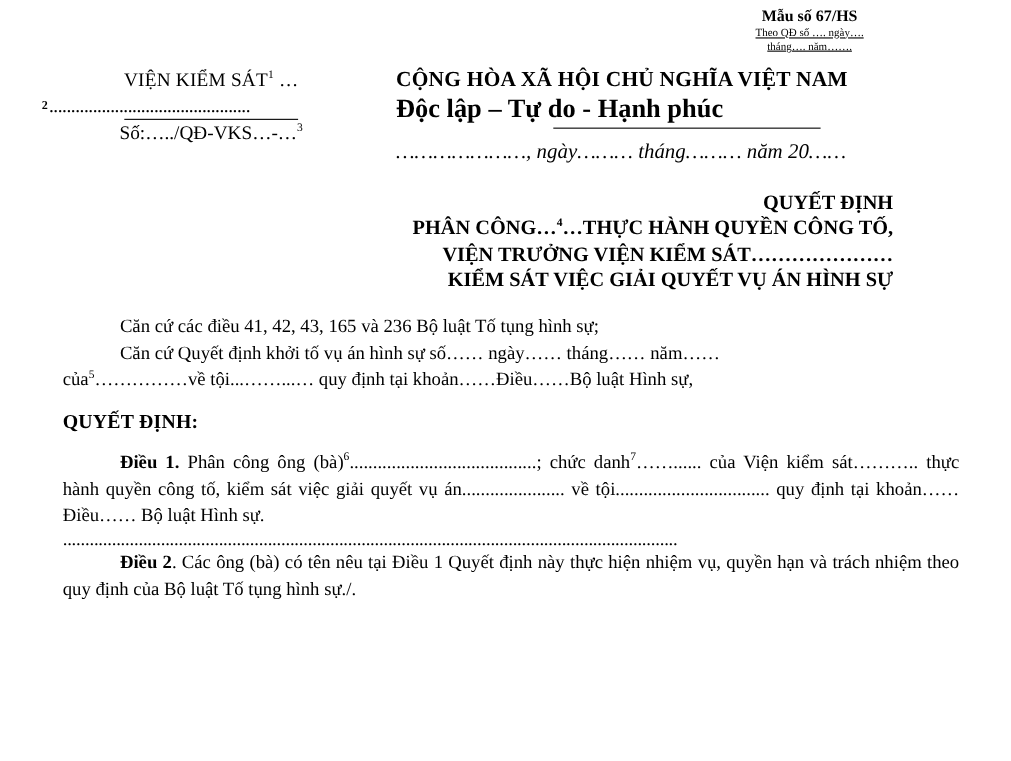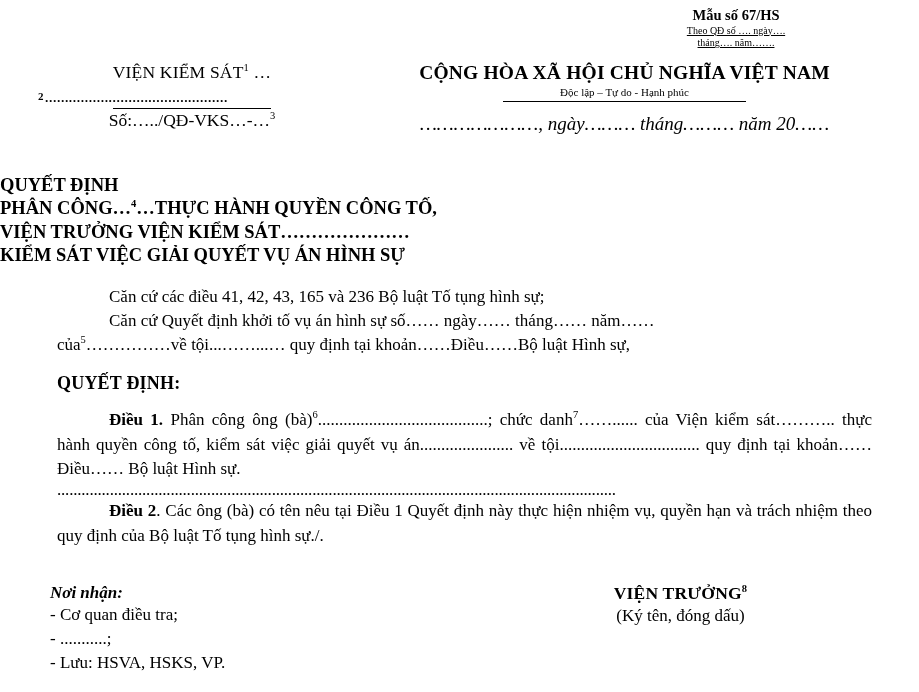--- a/index.html
+++ b/index.html
@@ -54,21 +54,20 @@
   }
   .hdr-left {
     width: 360px;
     text-align: center;
     position: relative;
     padding-left: 24px;
     box-sizing: border-box;
   }
   .hdr-right {
     flex: 1;
-    text-align: center;
     padding-right: 30px;
     box-sizing: border-box;
   }
 
   .org-name {
     font-size: 17.5px;
     letter-spacing: 0.2px;
     white-space: nowrap;
   }
   .org-blank-row {
@@ -103,22 +102,22 @@
     white-space: nowrap;
   }
 
   .nation {
     font-weight: bold;
     font-size: 19.5px;
     letter-spacing: 0.2px;
     white-space: nowrap;
   }
   .motto {
-    font-weight: normal;
-    font-size: 11px;
+    font-weight: bold;
+    font-size: 24px;
     margin-top: 2px;
     white-space: nowrap;
   }
   .rule-motto {
     width: 243px;
     height: 1.4px;
     background: #000;
     margin: 3px auto 0 auto;
   }
   .dateline {
@@ -127,24 +126,25 @@
     margin-top: 11px;
     white-space: nowrap;
   }
 
   
   .title-block {
     position: absolute;
     top: 174px;
     left: 0;
     width: 769px;
-    text-align: left;
+    text-align: right;
     font-weight: bold;
     font-size: 18.5px;
     line-height: 1.27;
+    padding-left: 43px;
   }
   .title-block .tline {
     white-space: nowrap;
   }
 
   
   .body-area {
     position: absolute;
     top: 285px;
     left: 57px;
@@ -277,29 +277,14 @@
     <div class="gap-a"></div>
 
     <p class="just indent"><span class="article-lead">Điều 1.</span><span> Phân công ông (bà)</span><sup>6</sup><span>........................................; chức danh</span><sup>7</sup><span>……...... của Viện kiểm sát……….. thực hành quyền công tố, kiểm sát việc giải quyết vụ án...................... về tội................................. quy định tại khoản…… Điều…… Bộ luật Hình sự.</span></p>
 
     <p class="dot-line">..........................................................................................................................................</p>
 
     <p class="just indent"><span class="article-lead">Điều 2</span><span>. Các ông (bà) có tên nêu tại Điều 1 Quyết định này thực hiện nhiệm vụ, quyền hạn và trách nhiệm theo quy định của Bộ luật Tố tụng hình sự./.</span></p>
 
   </div>
 
-  <div class="footer">
-
-    <div class="foot-left">
-      <div class="recv-title">Nơi nhận:</div>
-      <div class="recv-item">- Cơ quan điều tra;</div>
-      <div class="recv-item">- ...........;</div>
-      <div class="recv-item">- Lưu: HSVA, HSKS, VP.</div>
-    </div>
-
-    <div class="foot-right">
-      <div class="signer"><span>VIỆN TRƯỞNG</span><sup>8</sup></div>
-      <div class="signer-note">(Ký tên, đóng dấu)</div>
-    </div>
-
-  </div>
 
 </div>
 
 </body></html>

